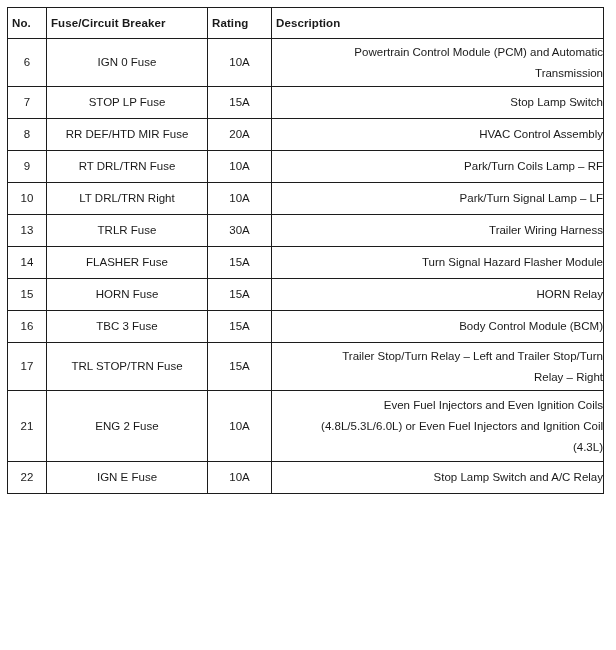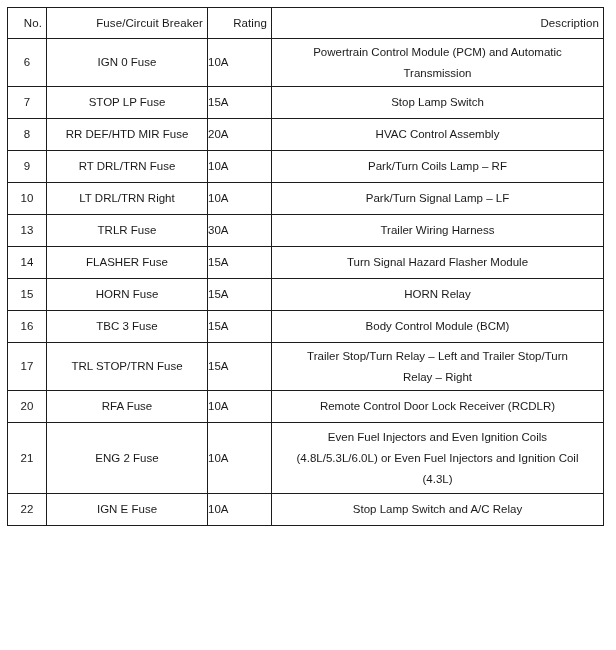--- a/index.html
+++ b/index.html
@@ -34,36 +34,37 @@
   table.fuse-table th,
   table.fuse-table td {
     border: 1.4px solid #1c1c1c;
     font-size: 11.5px;
     line-height: 21px;
     color: #1a1a1a;
     vertical-align: middle;
     padding: 0;
   }
   table.fuse-table thead th {
-    font-weight: normal;
-    text-align: right;
+    font-weight: bold;
+    text-align: left;
     height: 30px;
     padding: 0 4px;
     letter-spacing: 0.1px;
   }
   td.cell-no {
     text-align: center;
   }
   td.cell-fuse {
     text-align: center;
   }
   td.cell-rating {
+    text-align: center;
   }
   td.cell-desc {
-    text-align: center;
+    text-align: right;
     padding: 0 7px 0 9px;
   }
   tr.data-row { height: 32px; }
   tr.data-row.lines-2 { height: 48px; }
   tr.data-row.lines-3 { height: 71px; }
 
   .desc-line { display: block; white-space: nowrap; }
 </style>
 </head>
 <body>
@@ -160,28 +161,20 @@
         </tr>
         <tr class="data-row lines-2">
           <td class="cell-no">17</td>
           <td class="cell-fuse">TRL STOP/TRN Fuse</td>
           <td class="cell-rating">15A</td>
           <td class="cell-desc">
             <span class="desc-line">Trailer Stop/Turn Relay – Left and Trailer Stop/Turn</span>
             <span class="desc-line">Relay – Right</span>
           </td>
         </tr>
-        <tr class="data-row">
-          <td class="cell-no">20</td>
-          <td class="cell-fuse">RFA Fuse</td>
-          <td class="cell-rating">10A</td>
-          <td class="cell-desc">
-            <span class="desc-line">Remote Control Door Lock Receiver (RCDLR)</span>
-          </td>
-        </tr>
         <tr class="data-row lines-3">
           <td class="cell-no">21</td>
           <td class="cell-fuse">ENG 2 Fuse</td>
           <td class="cell-rating">10A</td>
           <td class="cell-desc">
             <span class="desc-line">Even Fuel Injectors and Even Ignition Coils</span>
             <span class="desc-line">(4.8L/5.3L/6.0L) or Even Fuel Injectors and Ignition Coil</span>
             <span class="desc-line">(4.3L)</span>
           </td>
         </tr>

